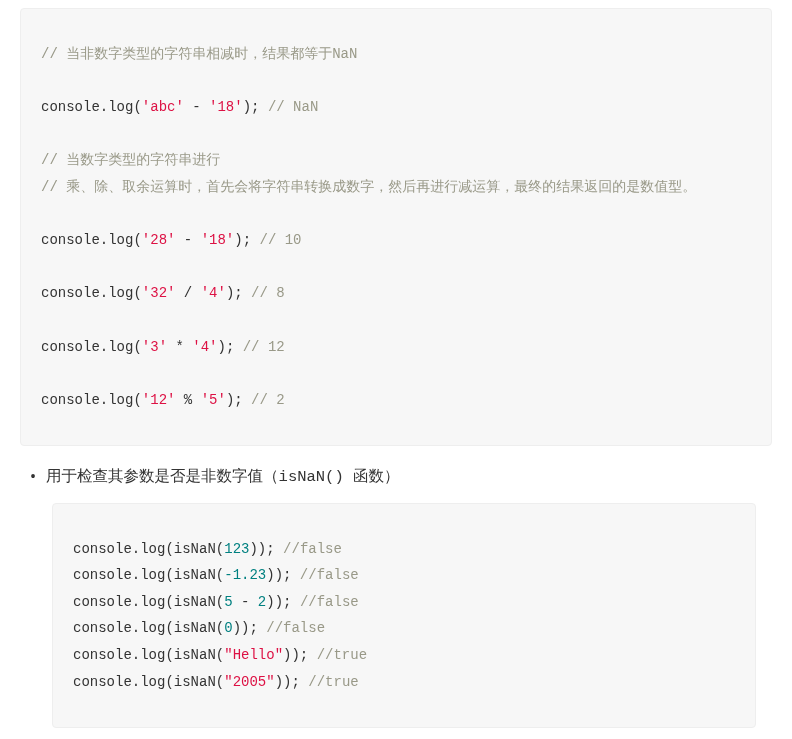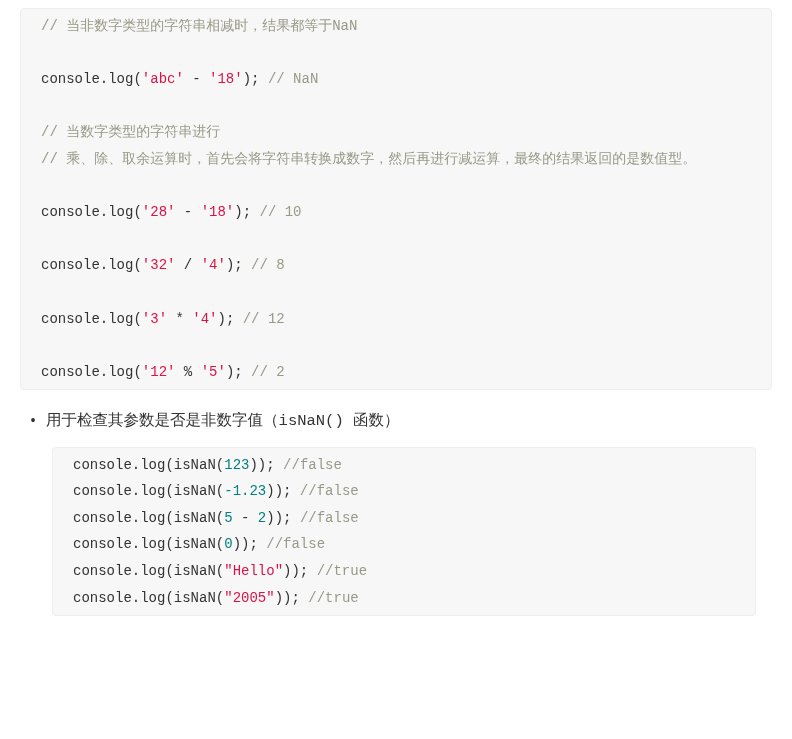--- a/index.html
+++ b/index.html
@@ -9,21 +9,21 @@
       line-height: 1.7;
       color: #333;
       background: #fff;
       padding: 0;
       width: 792px;
     }
     .code-block {
       background: #f7f7f7;
       border: 1px solid #eee;
       border-radius: 4px;
-      padding: 4px 20px;
+      padding: 32px 20px;
       margin: 8px 20px 16px 20px;
       font-family: "SFMono-Regular", Consolas, "Liberation Mono", Menlo, Courier, monospace;
       font-size: 14px;
       line-height: 1.9;
       white-space: pre-wrap;
       word-break: break-all;
       color: #333;
     }
     .comment { color: #998; font-style: normal; }
     .method { color: #333; }

